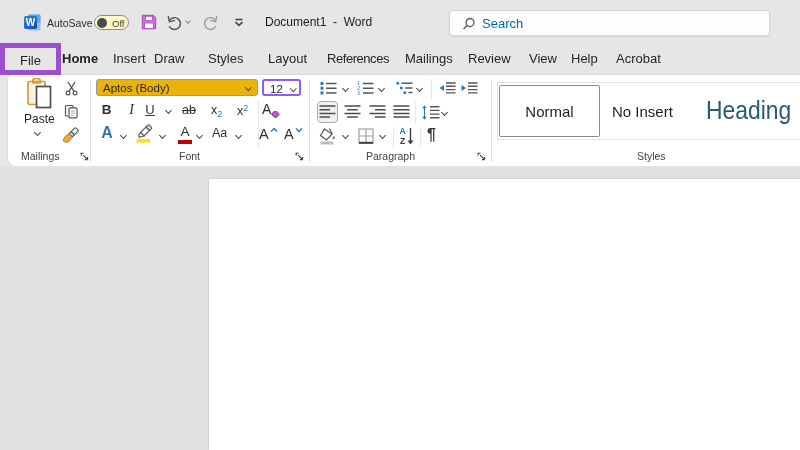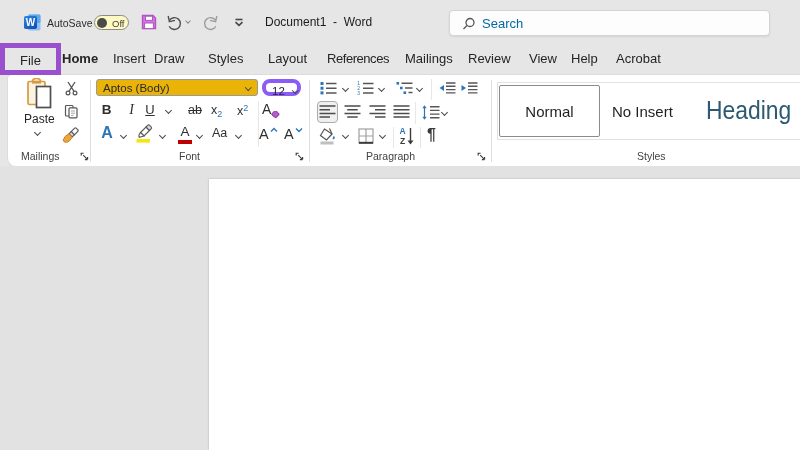--- a/index.html
+++ b/index.html
@@ -119,30 +119,30 @@
 <div class="lbl" style="left:21px;top:150px">Mailings</div>
 <svg class="abs" style="left:80px;top:152px" width="9" height="9" viewBox="0 0 9 9">
   <path d="M1.2 3.6 V1.2 H3.6 M3.2 3.2 L7.6 7.6 M7.6 7.6 V4.9 M7.6 7.6 H4.9" stroke="#3c3c3c" stroke-width="1.15" fill="none"></path>
 </svg>
 
 <div class="abs" style="left:96px;top:79px;width:162px;height:17px;border:1px solid #9a9a9a;border-radius:3px;background:#eab308">
   <div class="abs" style="left:6px;top:2px;font-size:11.5px;color:#2a2a2a">Aptos (Body)</div>
   <div class="chev" style="left:149px;top:4.5px;width:4.5px;height:4.5px"></div>
 </div>
 
-<div class="abs" style="left:262px;top:79px;width:39px;height:17px;border:4px solid #8b5cf6;border-radius:8px;background:#fff">
+<div class="abs" style="left:262px;top:79px;width:39px;height:17px;border:2px solid #8b5cf6;border-radius:3px;background:#fff">
   <div class="abs" style="left:6px;top:2px;font-size:11.5px;color:#2a2a2a">12</div>
   <div class="chev" style="left:27px;top:4.5px;width:4.5px;height:4.5px"></div>
 </div>
 
 <div class="abs" style="left:100px;top:102px;width:13px;text-align:center;font-size:13.5px;font-weight:700;color:#2f2f2f">B</div>
 <div class="abs" style="left:125px;top:102px;width:13px;text-align:center;font-size:14px;font-style:italic;color:#2f2f2f;font-family:'Liberation Serif',serif">I</div>
 <div class="abs" style="left:143px;top:102px;width:14px;text-align:center;font-size:13px;text-decoration:underline;color:#2f2f2f">U</div>
 <div class="chev" style="left:166px;top:108px"></div>
-<div class="abs" style="left:182px;top:103px;width:20px;text-align:right;font-size:12.5px;text-decoration:line-through;color:#2f2f2f">ab</div>
+<div class="abs" style="left:182px;top:103px;width:20px;text-align:left;font-size:12.5px;text-decoration:line-through;color:#2f2f2f">ab</div>
 <div class="abs" style="left:211px;top:103px;font-size:12.5px;color:#2f2f2f">x<span style="font-size:9px;color:#2e75b6;vertical-align:-3px">2</span></div>
 <div class="abs" style="left:237px;top:103px;font-size:12.5px;color:#2f2f2f">x<span style="font-size:9px;color:#2e75b6;vertical-align:4px">2</span></div>
 <div class="sep" style="left:258px;top:101px;height:46px;background:#e7e7e7"></div>
 <div class="abs" style="left:262px;top:101px;font-size:14px;color:#2f2f2f">A</div>
 <svg class="abs" style="left:270px;top:110.5px" width="10" height="9" viewBox="0 0 10 9">
   <rect x="2.6" y="0.4" width="5.6" height="5.6" rx="1" transform="rotate(45 5.4 3.2)" fill="#b55fc9" stroke="#8f3da6" stroke-width="1"></rect>
     <path d="M3.2 5.8 l2.5 2.5" stroke="#fff" stroke-width="1"></path>
 </svg>
 
 <div class="abs" style="left:98px;top:124px;width:18px;text-align:center;font-size:16px;font-weight:700;color:#2e75b6">A</div>

